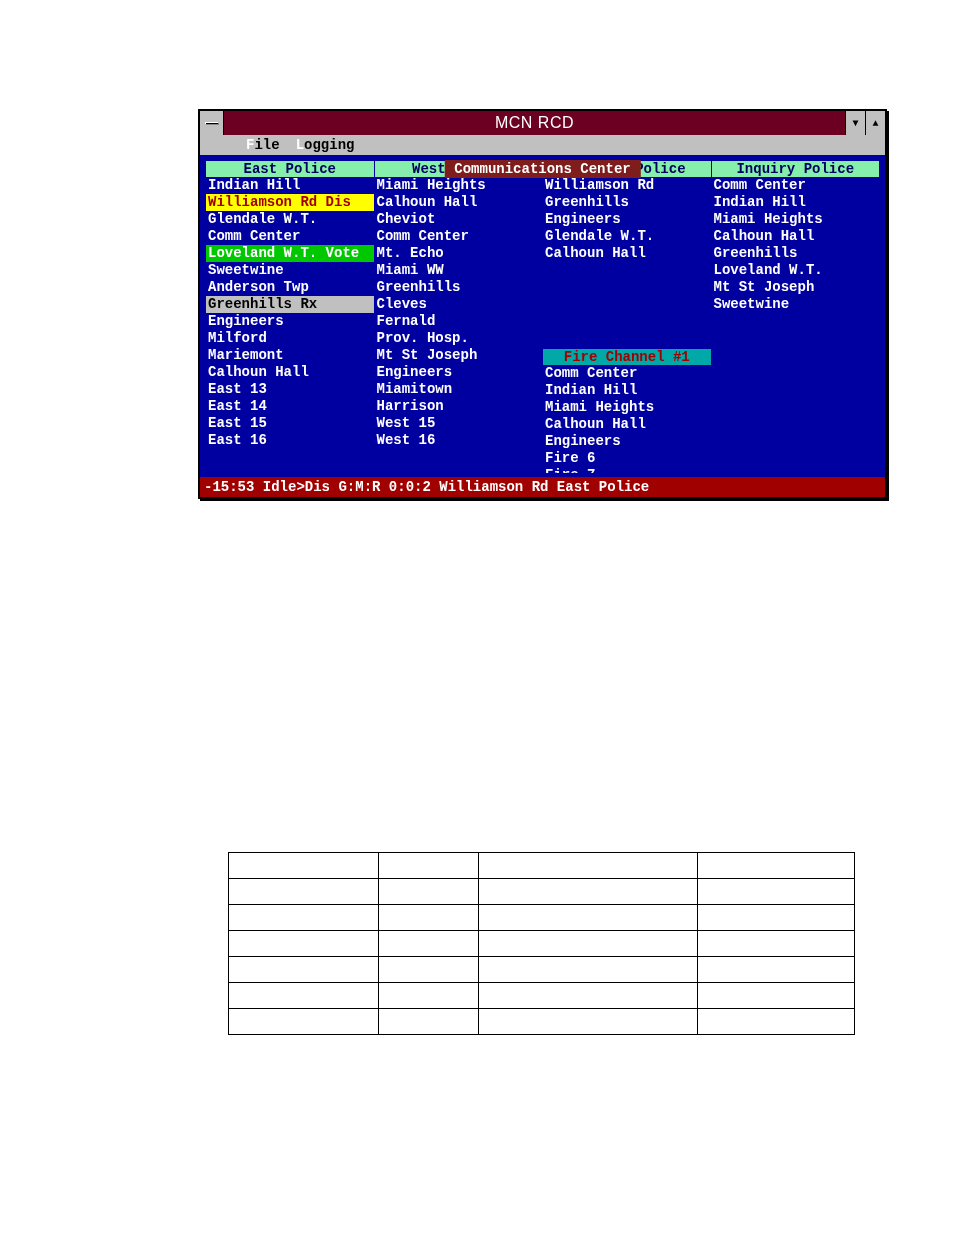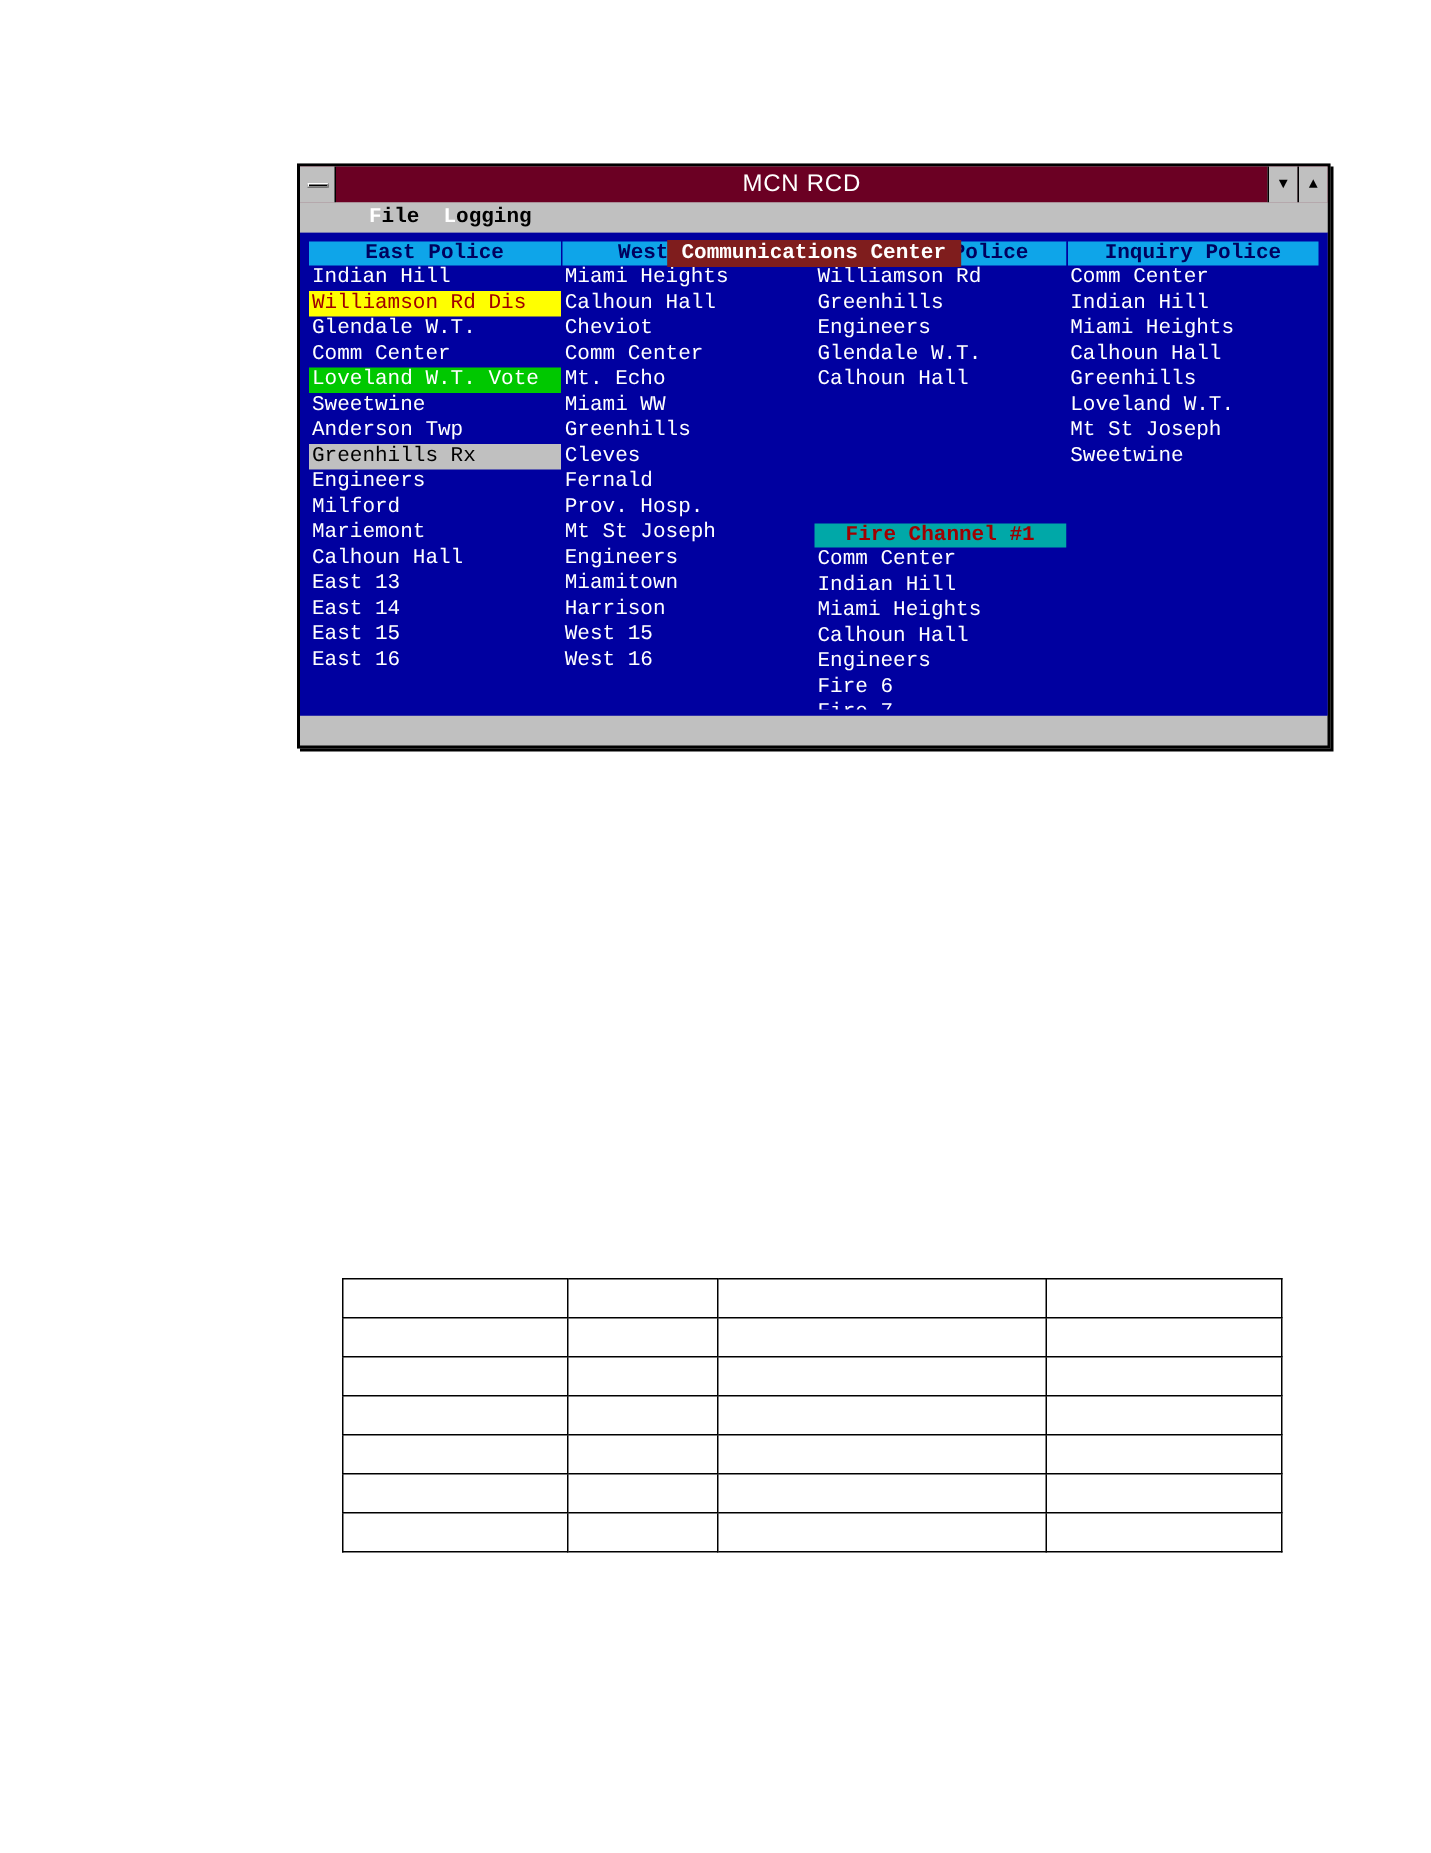--- a/index.html
+++ b/index.html
@@ -109,33 +109,33 @@
     display: flex;
     gap: 0;
     overflow: hidden;
   }
   .col {
     flex: 1;
     border-left: 1px solid #0000a0;
   }
   .col:first-child { border-left: none; }
   .colhead {
-    background: #0ea5e9;
+    background: #86efac;
     color: #00005f;
     font-weight: bold;
     font-size: 14px;
     text-align: center;
     padding: 0 16px;
     white-space: nowrap;
     overflow: hidden;
     font-family: "Courier New", monospace;
   }
   .cell {
     color: #fff;
-    font-weight: normal;
+    font-weight: bold;
     font-size: 14px;
     padding: 0 2px;
     white-space: nowrap;
     overflow: hidden;
     font-family: "Courier New", monospace;
     line-height: 17px;
     height: 17px;
   }
   .cell.sel-yellow {
     background: #ffff00;
@@ -283,20 +283,21 @@
           <div class="cell">Indian Hill</div>
           <div class="cell">Miami Heights</div>
           <div class="cell">Calhoun Hall</div>
           <div class="cell">Greenhills</div>
           <div class="cell">Loveland W.T.</div>
           <div class="cell">Mt St Joseph</div>
           <div class="cell">Sweetwine</div>
         </div>
     </div>
   </div>
+  <div class="statusbar">-15:53 Idle&gt;Dis  G:M:R 0:0:2   Williamson Rd East Police</div>
 </div>
 
 <table class="grid-table">
   <tbody>
       <tr>
         <td class="c1"></td>
         <td class="c2"></td>
         <td class="c3"></td>
         <td class="c4"></td>
       </tr>

